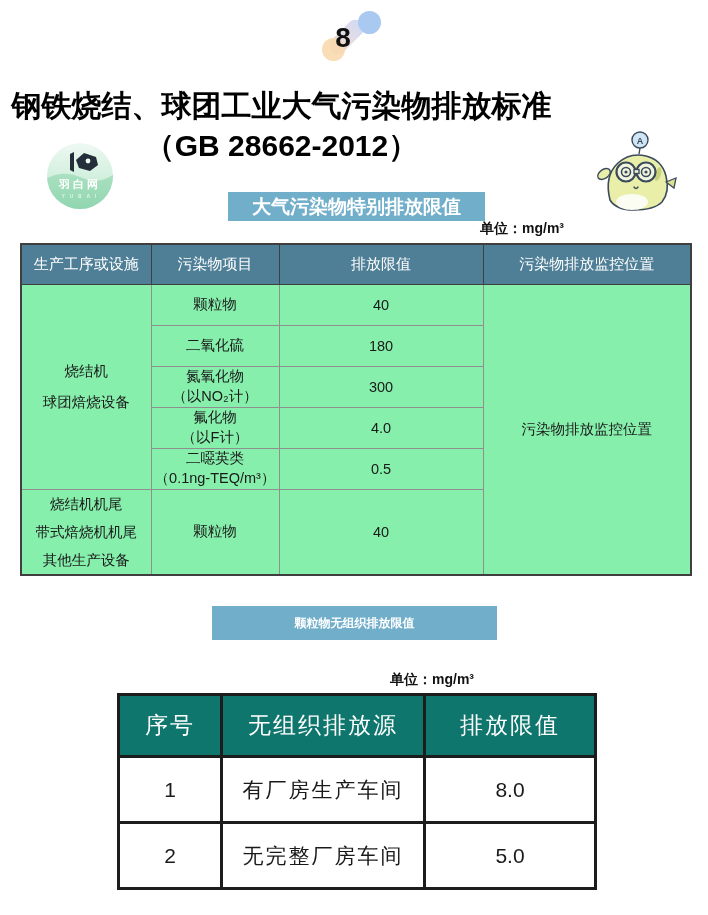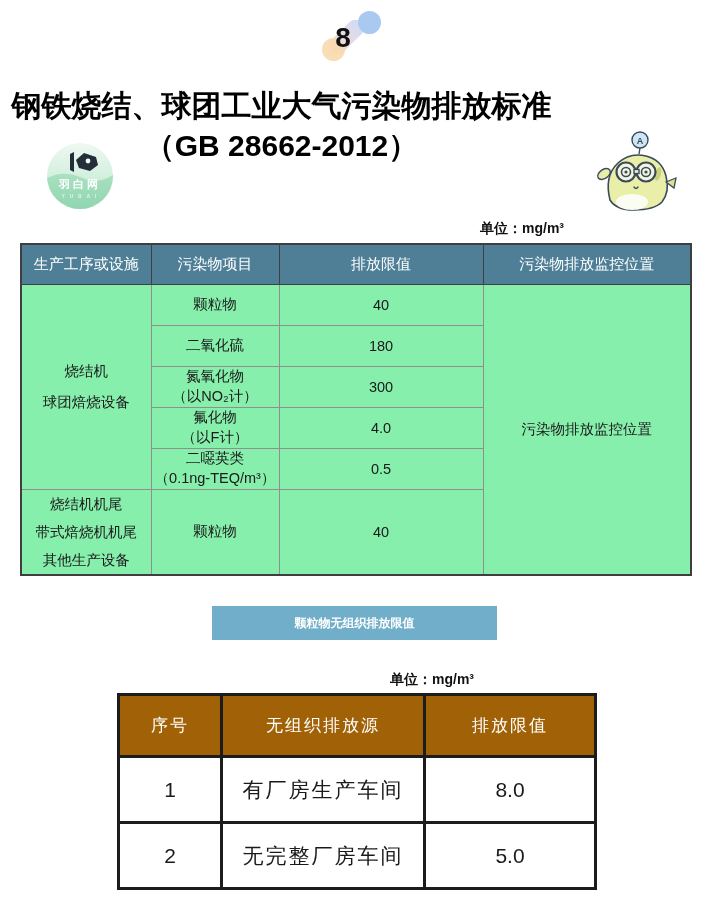--- a/index.html
+++ b/index.html
@@ -91,21 +91,21 @@
   
   .table2 {
     position: absolute; left: 117px; top: 693px; width: 477px;
     border-collapse: collapse; table-layout: fixed;
     border: 3px solid #1c1c1c;
   }
   .table2 th, .table2 td {
     border: 3px solid #1c1c1c; text-align: center; vertical-align: middle;
   }
   .table2 th {
-    background: #a16207; color: #ffffff; font-size: 17px;
+    background: #0f766e; color: #ffffff; font-size: 23px;
     font-weight: 500; height: 62px; letter-spacing: 2px;
   }
   .table2 td { font-size: 21px; height: 66px; background: #fff; letter-spacing: 2px; }
   .table2 td.num-cell { letter-spacing: 0; }
 </style>
 </head>
 <body>
 
 <div class="page">
 
@@ -167,20 +167,21 @@
       <circle cx="36" cy="42" r="4.5" fill="none" stroke="#3c4b5c" stroke-width="1.6"></circle>
       <circle cx="56" cy="42" r="4.5" fill="none" stroke="#3c4b5c" stroke-width="1.6"></circle>
       <circle cx="36" cy="42" r="1.6" fill="#3c4b5c"></circle>
       <circle cx="56" cy="42" r="1.6" fill="#3c4b5c"></circle>
       <rect x="44" y="39.5" width="5" height="4" fill="#f2f5de" stroke="#3c4b5c" stroke-width="1.4"></rect>
 
       <path d="M44 57 Q46 60 48 57" fill="none" stroke="#3c4b5c" stroke-width="1.4" stroke-linecap="round"></path>
     </svg>
   </div>
 
+  <div class="banner banner1">大气污染物特别排放限值</div>
   <div class="unit unit1">单位：mg/m³</div>
 
   <table class="table1">
     <colgroup>
       <col style="width:130px">
         <col style="width:128px">
         <col style="width:204px">
         <col style="width:208px">
     </colgroup>
     <thead>

